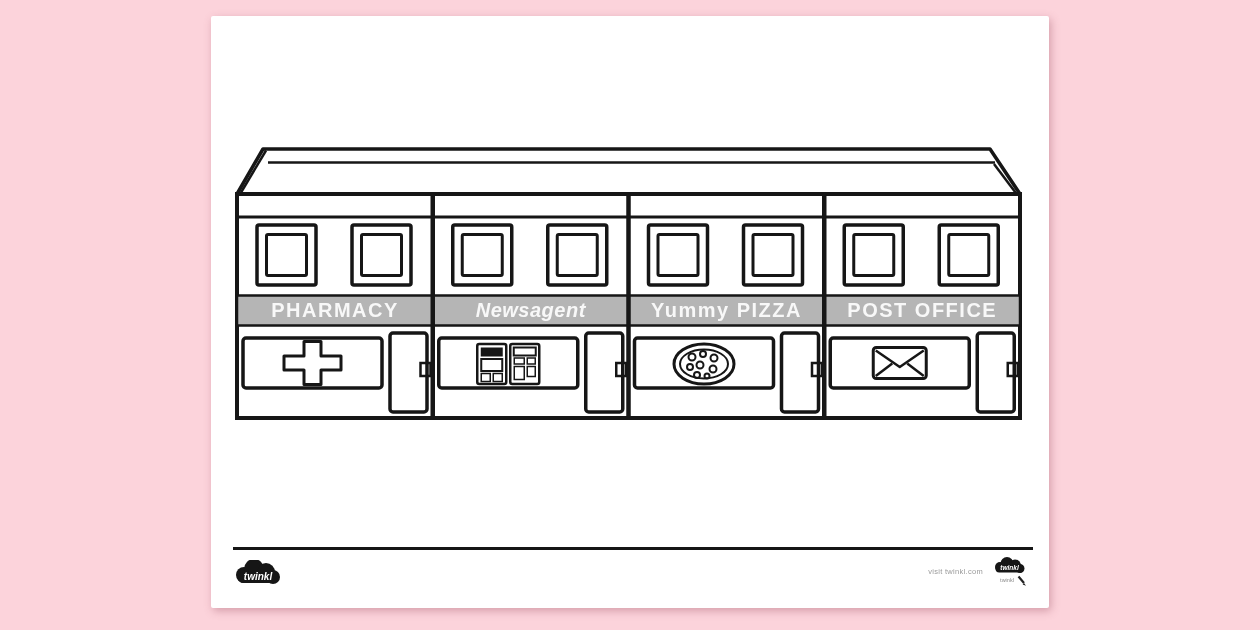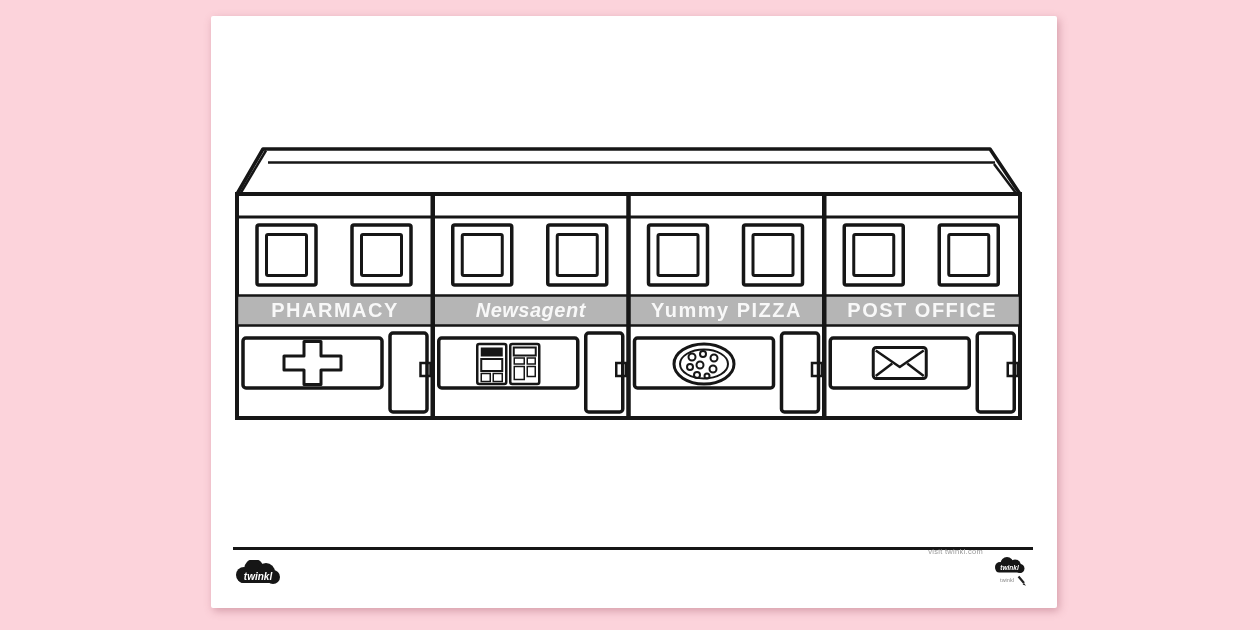--- a/index.html
+++ b/index.html
@@ -5,33 +5,32 @@
   html,body{margin:0;padding:0;}
   body{
     width:1260px;height:630px;position:relative;overflow:hidden;
     background:#fcd3db;
     font-family:"Liberation Sans",sans-serif;
   }
   .paper{
     position:absolute;left:211px;top:16px;width:838px;height:592px;
     background:#ffffff;border-radius:2px;
     box-shadow:2px 3px 8px rgba(167,94,110,.45);
-    padding-left:8px;
   }
   .building-svg{position:absolute;left:0;top:0;width:838px;height:592px;display:block;}
   .line{stroke:#161616;fill:none;}
   .sign-text{
     font-family:"Liberation Sans",sans-serif;
     font-weight:bold;font-size:20px;fill:#f8f8f8;letter-spacing:1.5px;
   }
   .sign-text.italic{font-style:italic;letter-spacing:.5px;}
   .footer-rule{position:absolute;left:22px;top:531px;width:800px;height:3px;background:#161616;}
   .brand-logo{position:absolute;left:23px;top:544px;width:48px;height:28px;}
   .visit-text{
-    position:absolute;left:688px;top:531px;width:84px;text-align:right;
+    position:absolute;left:688px;top:551px;width:84px;text-align:right;
     font-size:7.5px;color:#9a9a9a;letter-spacing:.3px;
   }
   .mini-logo{position:absolute;left:781px;top:541px;width:36px;height:34px;}
 </style>
 </head>
 <body>
 
 <div class="paper">
 
   <svg class="building-svg" viewBox="0 0 838 592">

